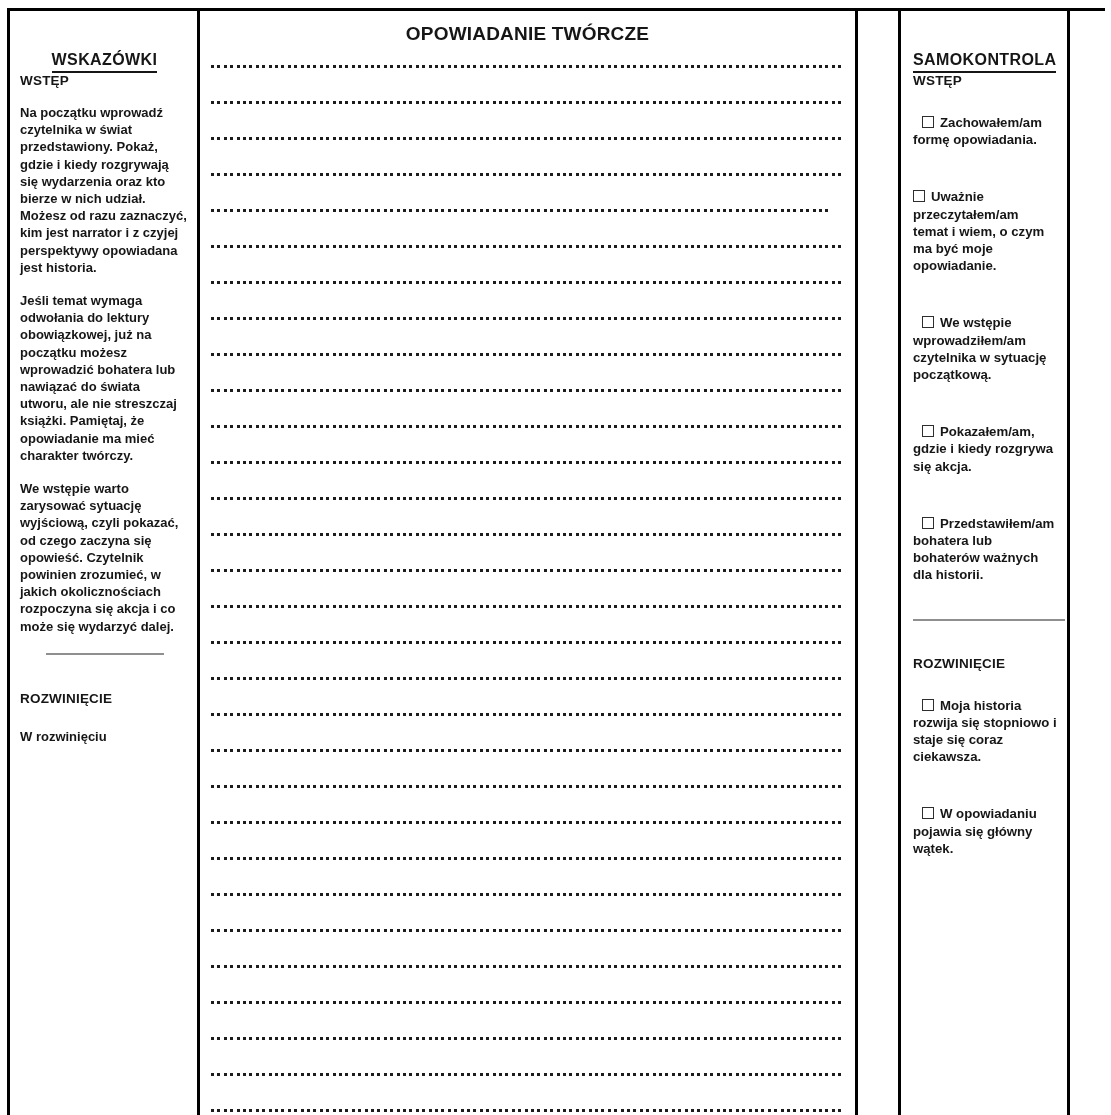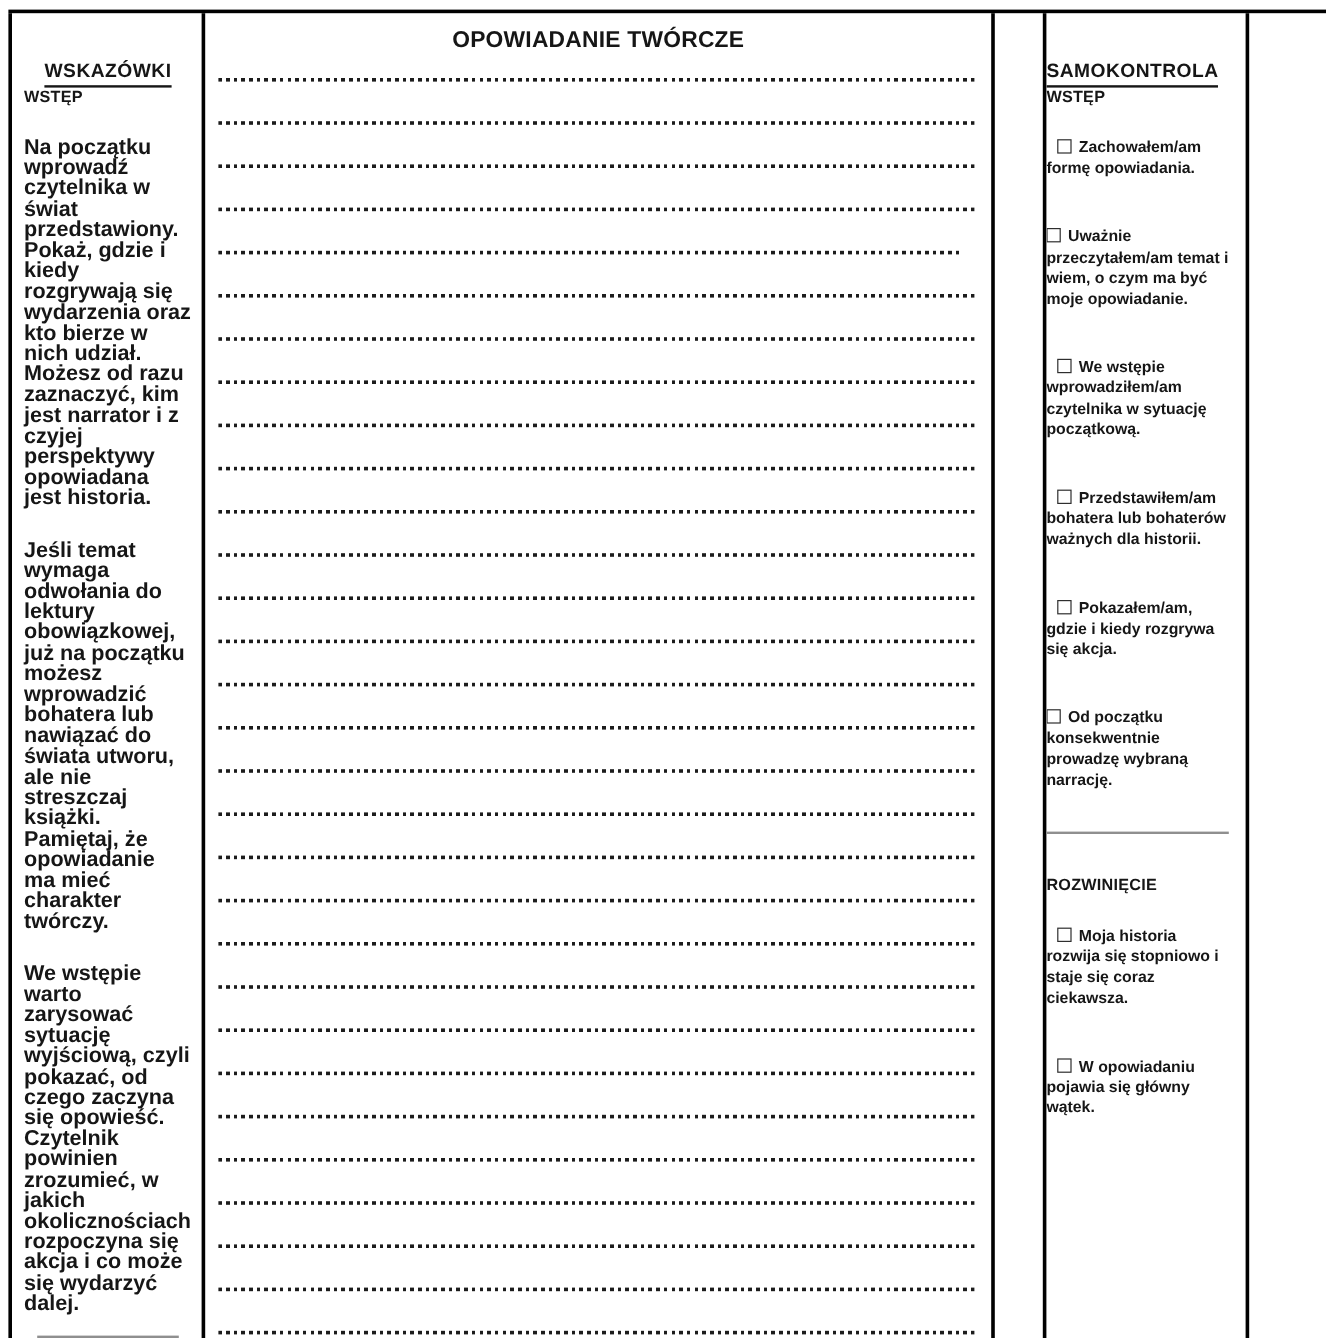--- a/index.html
+++ b/index.html
@@ -14,32 +14,32 @@
     -webkit-font-smoothing:antialiased;
   }
   .sheet{
     position:absolute;left:7px;top:8px;
     width:1098px;height:1107px;
     box-sizing:border-box;
     border-top:3px solid #000;
     display:flex;
   }
   .col{box-sizing:border-box;border-left:3px solid #000;height:100%;overflow:hidden;}
-  .col.tips{width:161px;padding:40px 8px 0 10px;}
+  .col.tips{width:190px;padding:40px 8px 0 10px;}
   .col.story{width:658px;position:relative;padding-top:12px;}
   .col.gapcol{width:43px;}
-  .col.selfcheck{width:172px;border-right:3px solid #000;padding:40px 10px 0 0;}
+  .col.selfcheck{width:172px;border-right:3px solid #000;padding:40px 10px 0 12px;}
 
   .panel-title{font-size:16px;letter-spacing:.4px;white-space:nowrap;}
   .tips .panel-title{text-align:center;}
   .panel-title .u{display:inline-block;border-bottom:2.5px solid #161616;padding-bottom:2px;}
 
   .section-heading{font-size:13.5px;letter-spacing:.2px;}
   .mt-sub{}
-  .tips p.tip{font-size:18px;line-height:17.2px;margin:26px 0 0 0;}
+  .tips p.tip{font-size:13px;line-height:17.2px;margin:16px 0 0 0;}
   .tips p.tip-partial{font-size:13px;line-height:17.2px;margin:22px 0 0 0;}
   .tips .heading-dev{margin-top:36px;}
 
   .divider{height:2px;background:#8f8f8f;}
   .tips .divider{width:118px;margin:18px auto 0 auto;}
   .selfcheck .divider{width:152px;margin:35px 0 0 0;}
   .selfcheck .heading-dev{margin-top:35px;}
 
   .story-title{text-align:center;font-size:19px;letter-spacing:.2px;}
   .writing-line{
@@ -117,23 +117,22 @@
 
   <div class="col selfcheck">
     <div class="panel-title">
       <span class="u">SAMOKONTROLA</span>
     </div>
     <div class="section-heading mt-sub">WSTĘP</div>
     <div class="checklist" id="intro-checklist">
         <div class="check-item indented"><span class="checkbox"></span><span>Zachowałem/am formę opowiadania.</span></div>
         <div class="check-item"><span class="checkbox"></span><span>Uważnie przeczytałem/am temat i wiem, o czym ma być moje opowiadanie.</span></div>
         <div class="check-item indented"><span class="checkbox"></span><span>We wstępie wprowadziłem/am czytelnika w sytuację początkową.</span></div>
+        <div class="check-item indented"><span class="checkbox"></span><span>Pokazałem/am, gdzie i kiedy rozgrywa się akcja.</span></div>
         <div class="check-item indented"><span class="checkbox"></span><span>Przedstawiłem/am bohatera lub bohaterów ważnych dla historii.</span></div>
-        <div class="check-item indented"><span class="checkbox"></span><span>Pokazałem/am, gdzie i kiedy rozgrywa się akcja.</span></div>
-        <div class="check-item"><span class="checkbox"></span><span>Od początku konsekwentnie prowadzę wybraną narrację.</span></div>
       </div>
     <div class="divider"></div>
     <div class="section-heading heading-dev">ROZWINIĘCIE</div>
     <div class="checklist" id="development-checklist">
         <div class="check-item indented"><span class="checkbox"></span><span>Moja historia rozwija się stopniowo i staje się coraz ciekawsza.</span></div>
         <div class="check-item indented"><span class="checkbox"></span><span>W opowiadaniu pojawia się główny wątek.</span></div>
       </div>
   </div>
 
 </div>

